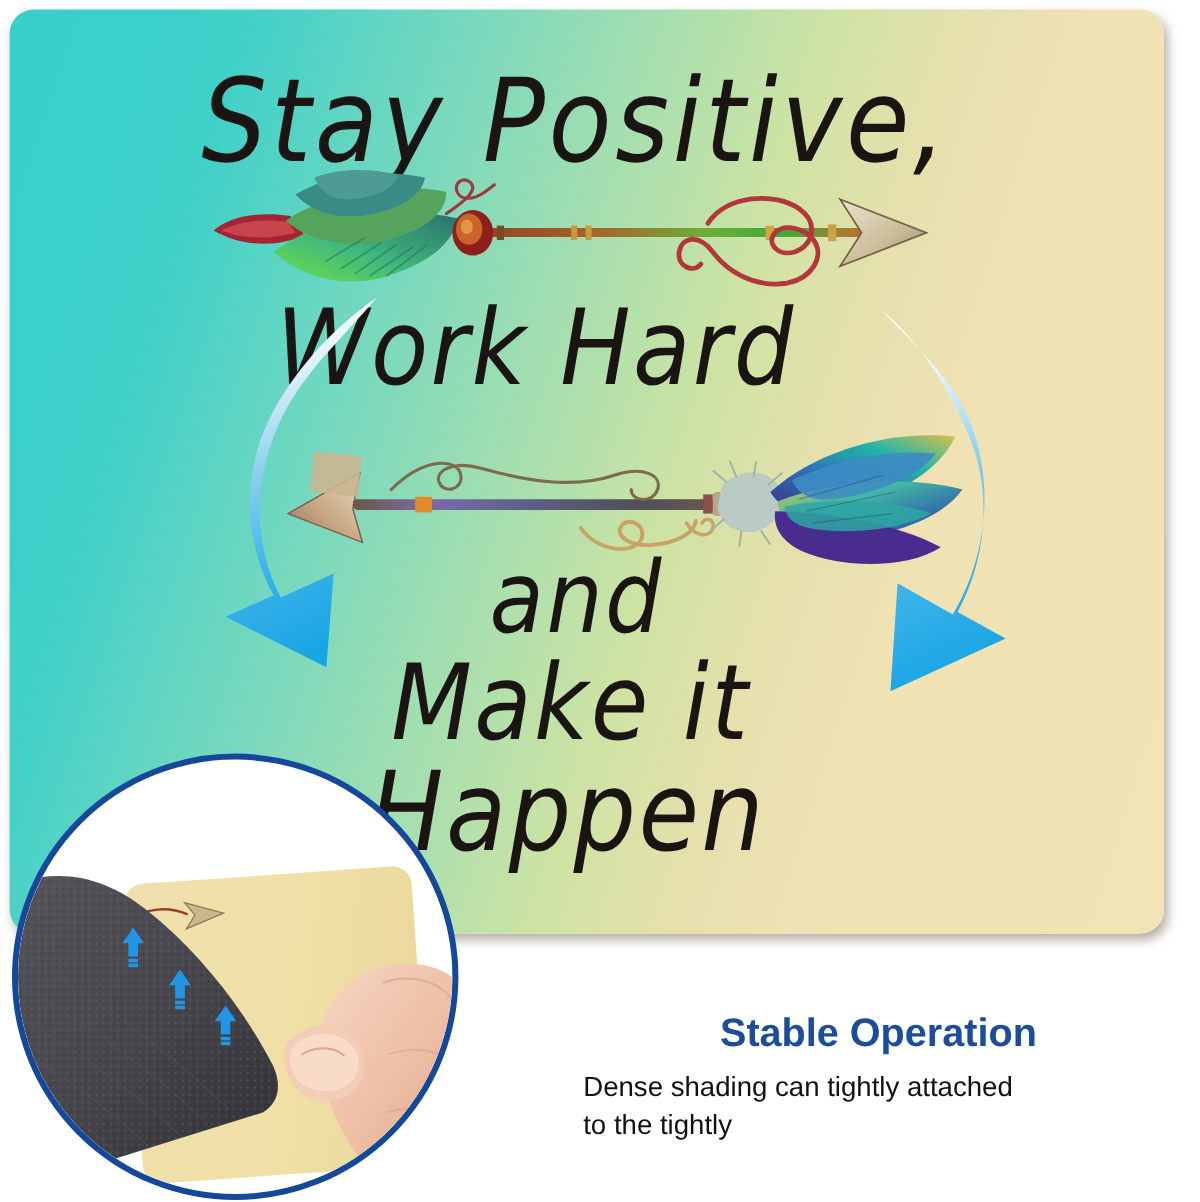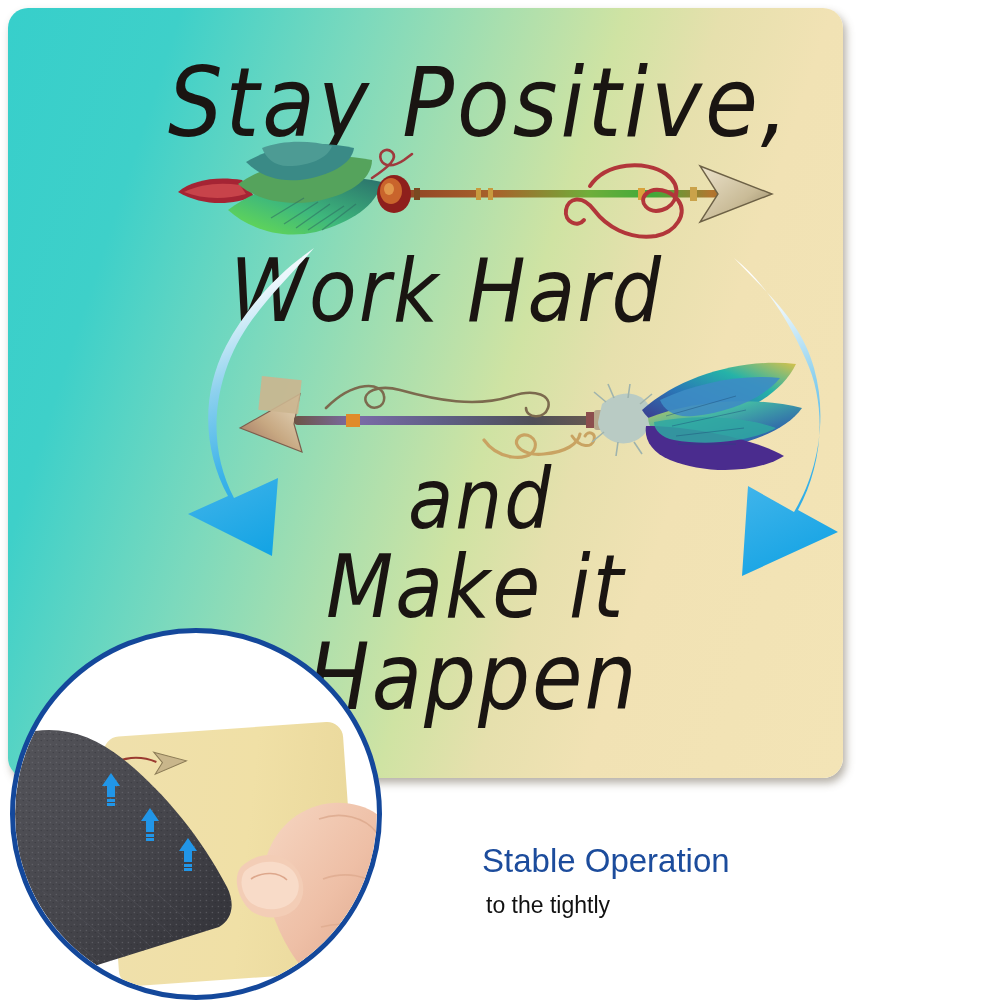--- a/index.html
+++ b/index.html
@@ -13,21 +13,21 @@
     position: relative;
     overflow: hidden;
     font-family: "Liberation Sans", sans-serif;
   }
 
   
   #mousepad {
     position: absolute;
     left: 8px;
     top: 8px;
-    width: 835px;
+    width: 962px;
     height: 770px;
     border-radius: 20px;
     background: linear-gradient(108deg,
         #37cfcb 0%,
         #3ed0c9 16%,
         #7bd9bd 33%,
         #a9dfae 46%,
         #cfe3a3 57%,
         #e6e0ad 66%,
         #f1e2b4 76%,
@@ -158,26 +158,27 @@
 
   
   #caption-block {
     position: absolute;
     left: 482px;
     top: 844px;
     width: 500px;
   }
   #caption-title {
     font-family: "Liberation Sans", sans-serif;
-    font-weight: normal;
+    font-weight: bold;
     font-size: 33px;
     color: #1c4c9c;
     letter-spacing: 0px;
     margin: 0 0 10px 0;
     line-height: 1.05;
+    text-align: center;
   }
   .caption-line {
     font-family: "Liberation Sans", sans-serif;
     font-size: 23px;
     color: #111111;
     line-height: 1.42;
     margin-left: 4px;
     white-space: nowrap;
   }
 </style>
@@ -419,14 +420,15 @@
       <path d="M108 60 C130 52 154 58 166 74" stroke="#d9a487" stroke-width="1.6" fill="none" opacity="0.7"></path>
       <path d="M112 120 C134 112 158 116 170 130" stroke="#d9a487" stroke-width="1.6" fill="none" opacity="0.6"></path>
       <path d="M110 168 C132 162 154 166 166 178" stroke="#d9a487" stroke-width="1.6" fill="none" opacity="0.55"></path>
     </svg>
 
   </div>
 </div>
 
 <div id="caption-block">
   <div id="caption-title">Stable Operation</div>
+  <div class="caption-line">Dense shading can tightly attached</div>
   <div class="caption-line">to the tightly</div>
 </div>
 
 </body></html>

